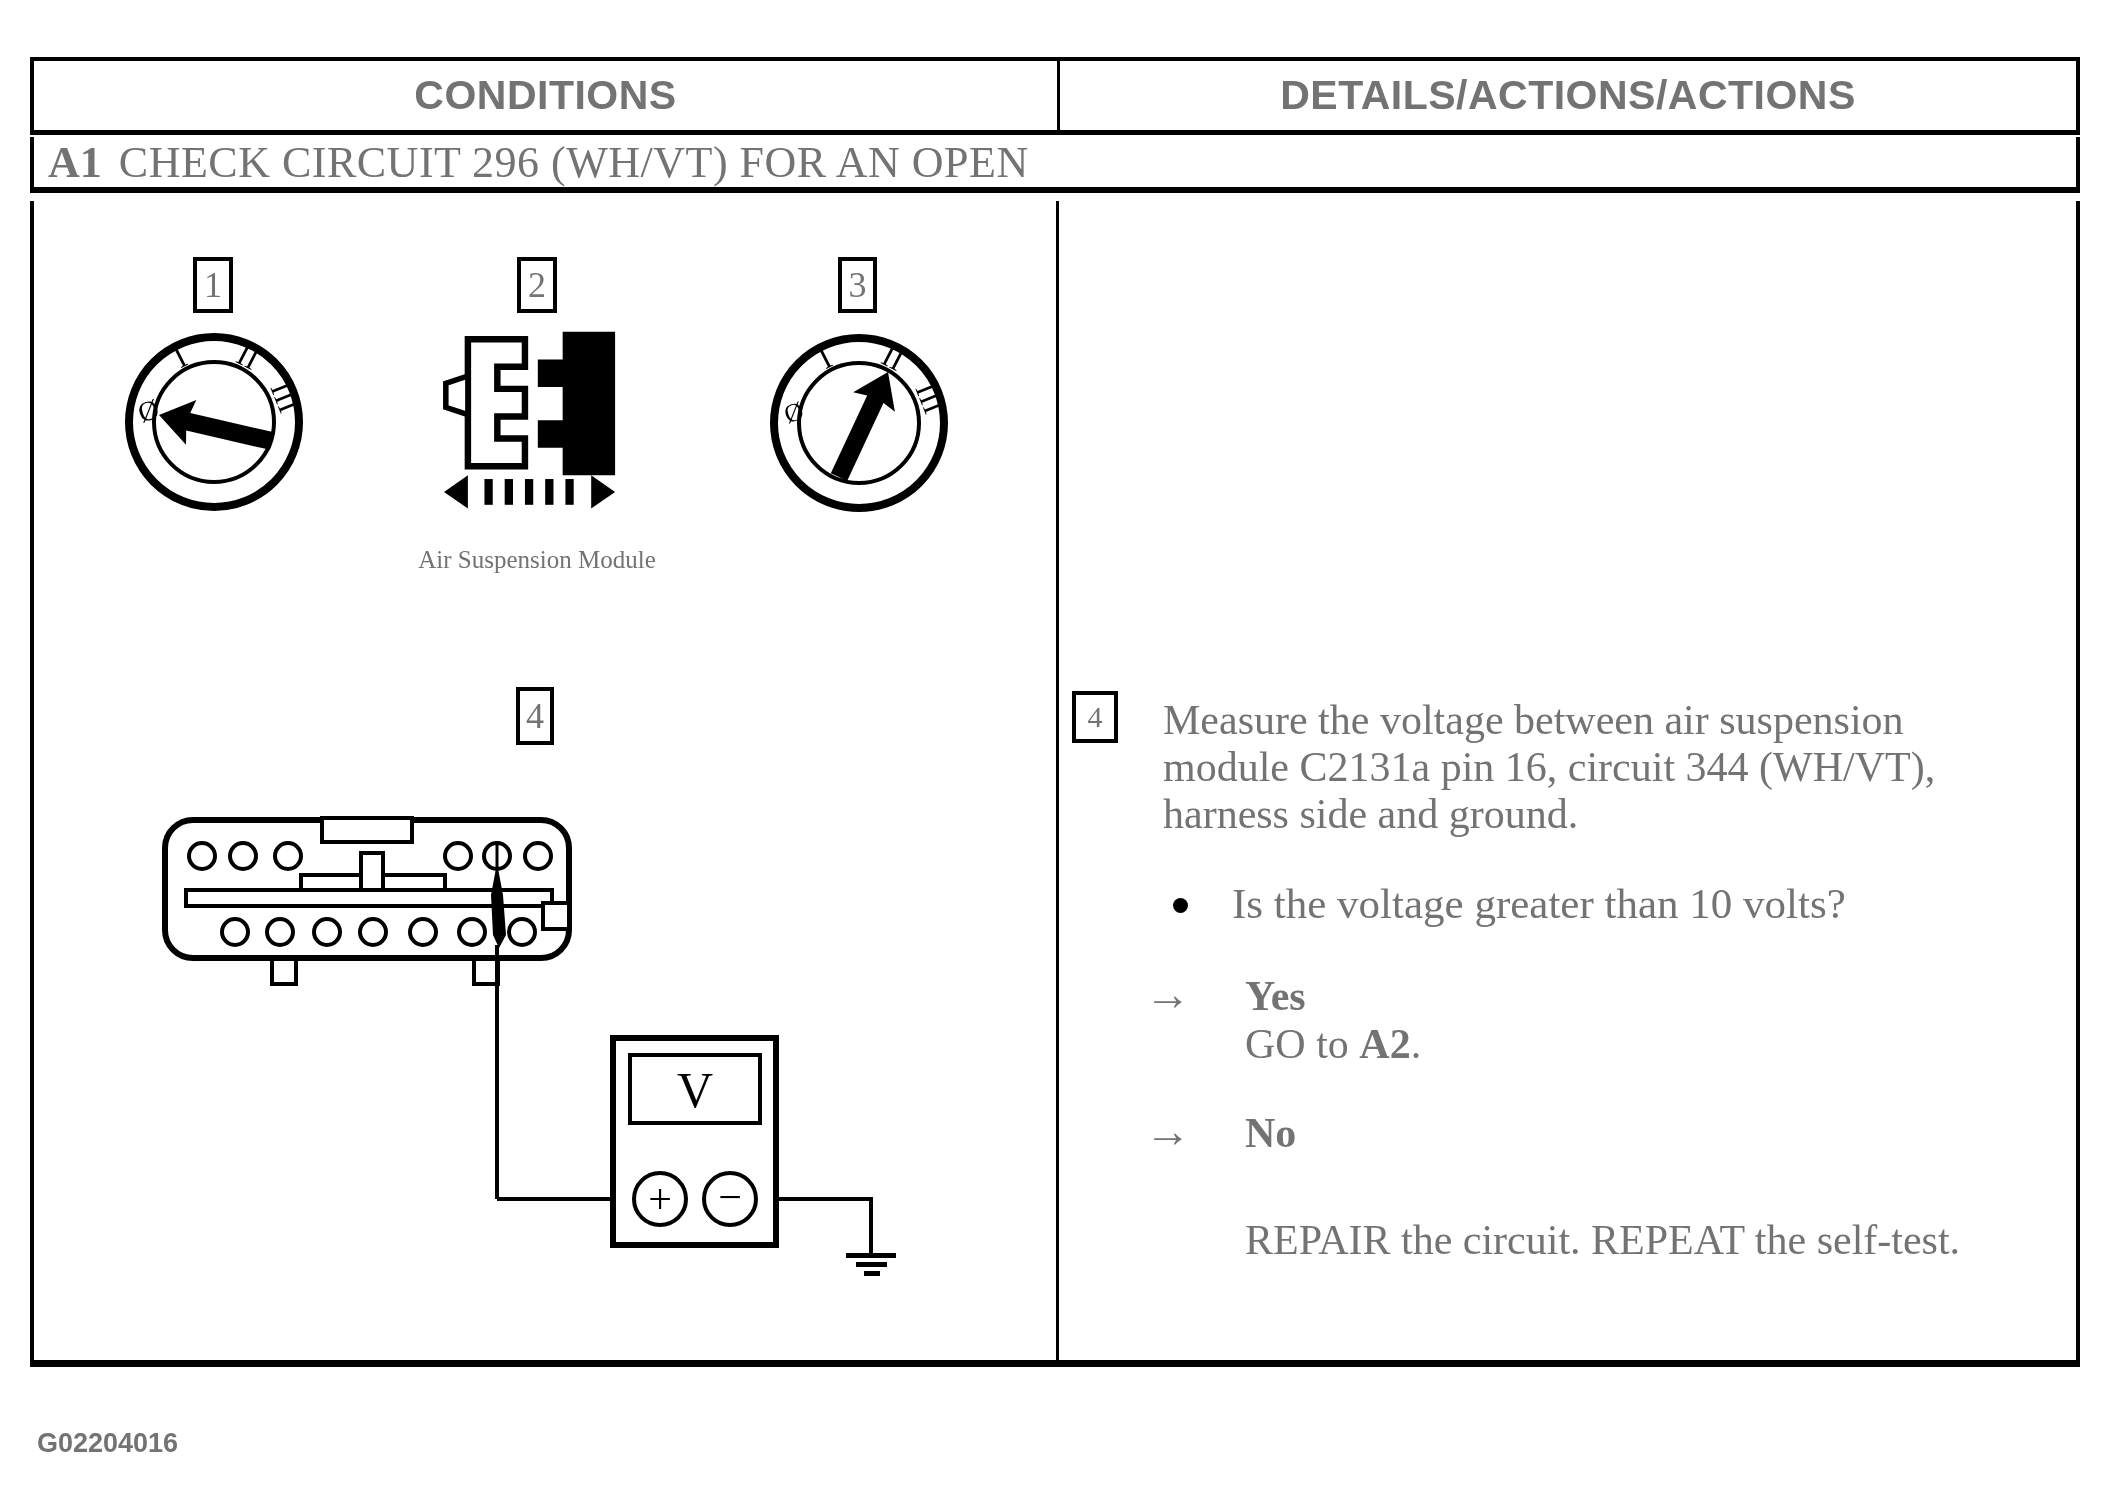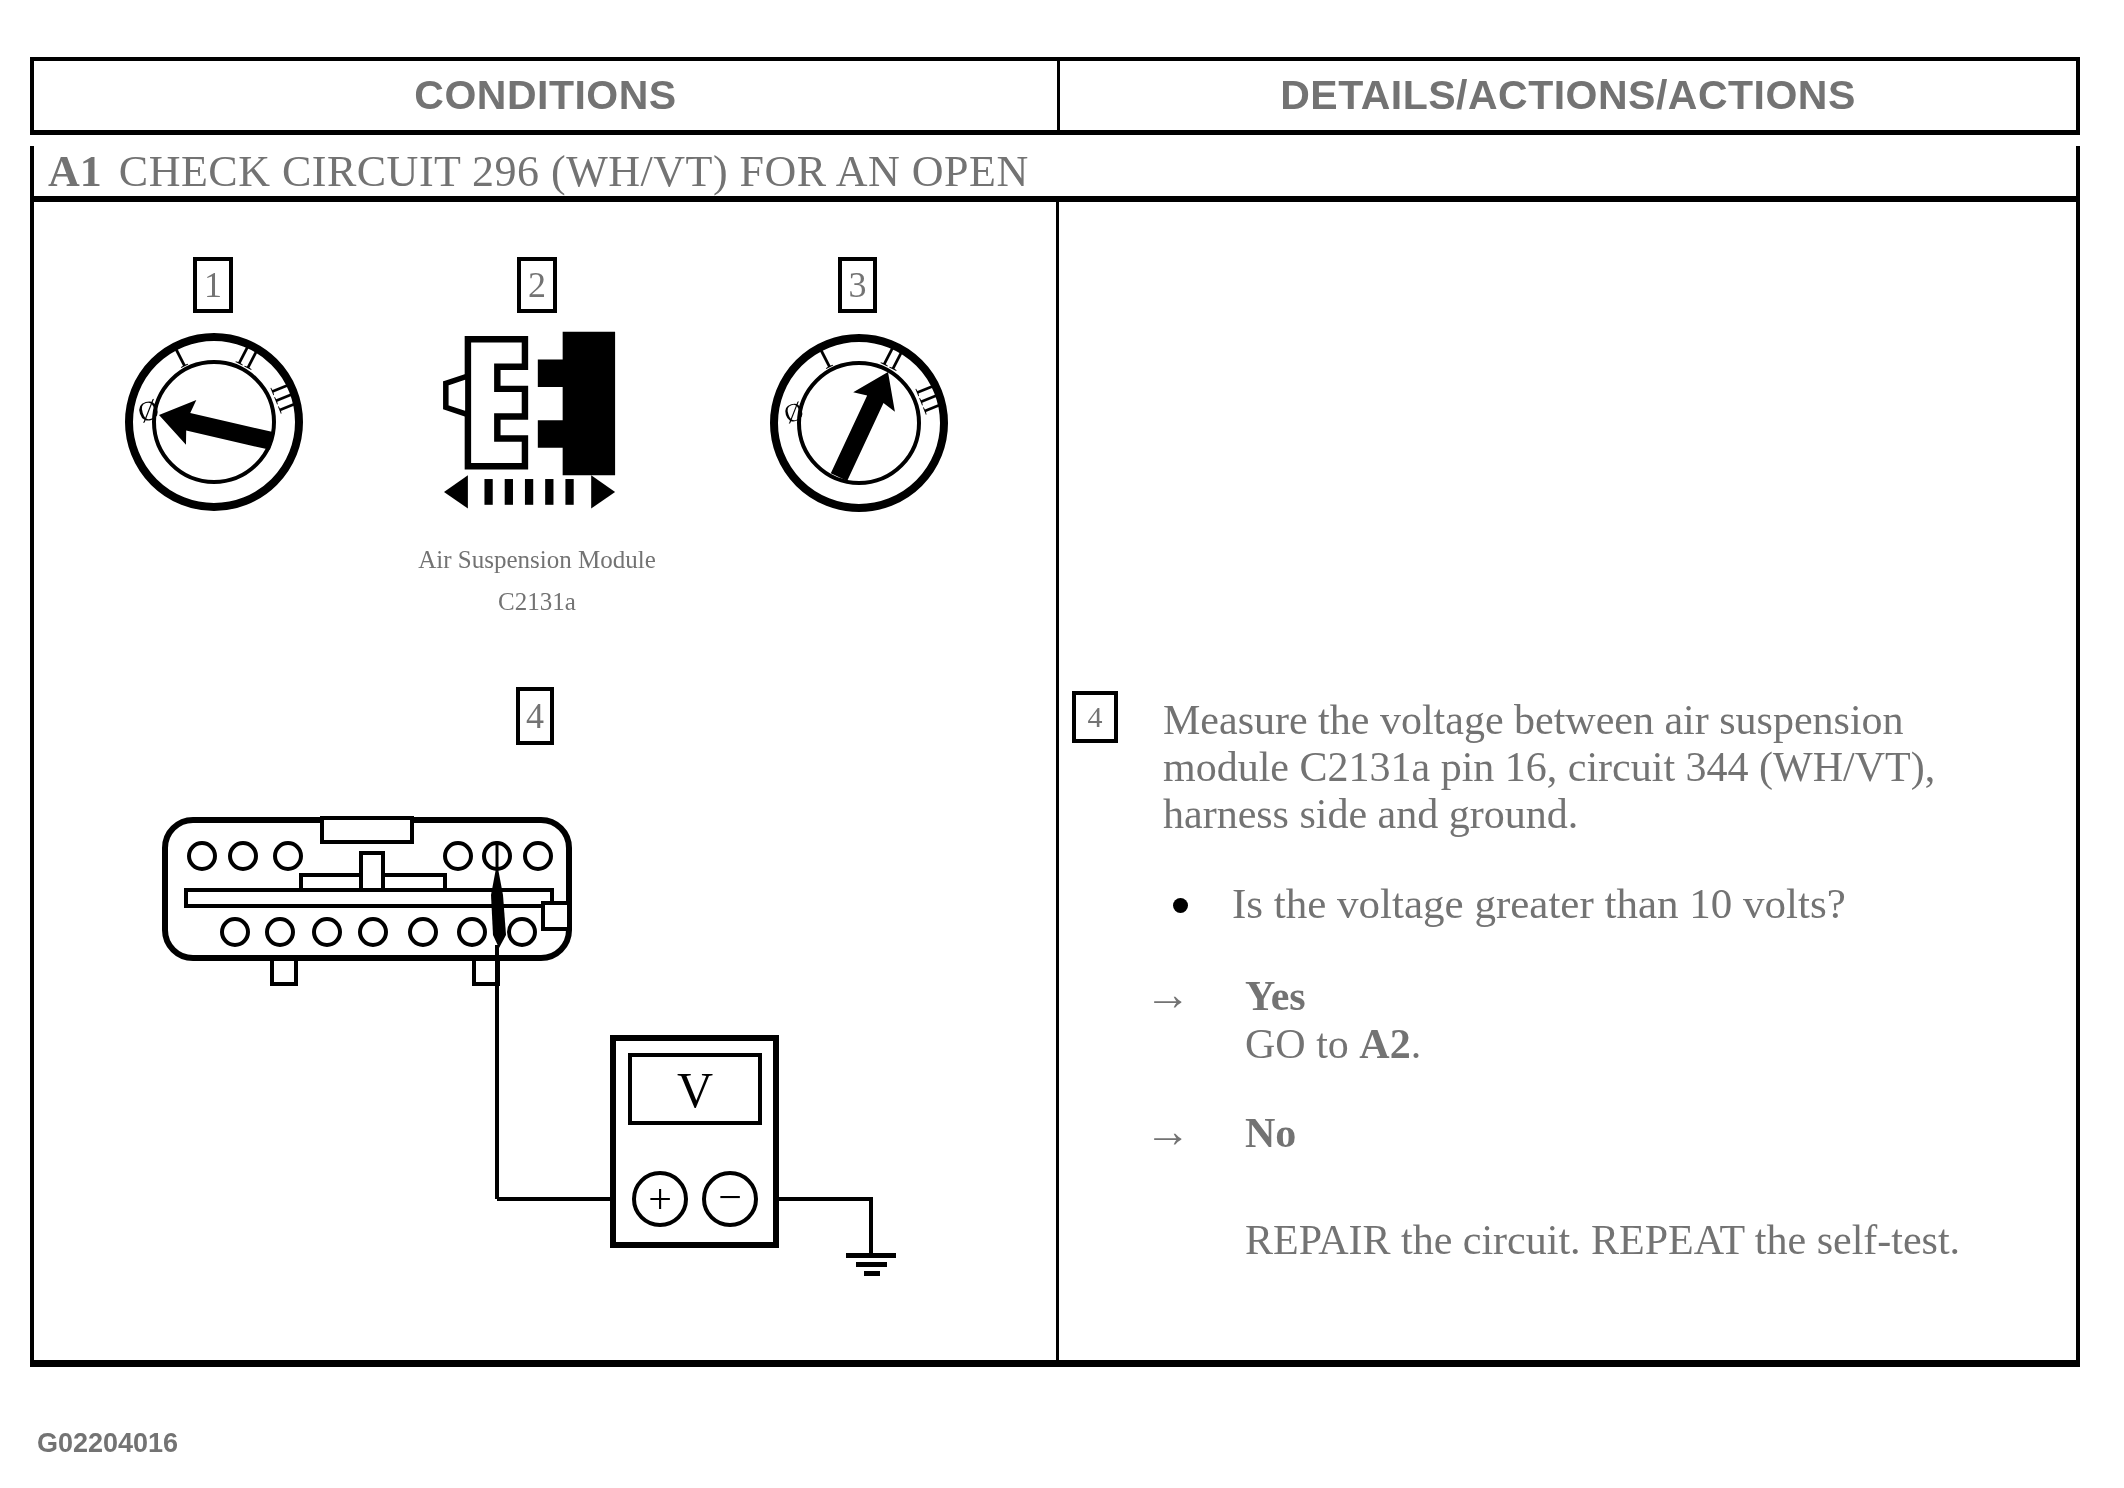--- a/index.html
+++ b/index.html
@@ -6,21 +6,21 @@
   .page{position:relative;width:2124px;height:1488px;background:#ffffff;overflow:hidden;
         font-family:"Liberation Serif", serif;color:#737373;}
   .abs{position:absolute;box-sizing:border-box;}
   
   .row-header{left:30px;top:57px;width:2050px;height:78px;
     border-top:4px solid #000;border-left:4px solid #000;border-right:4px solid #000;border-bottom:5px solid #000;}
   .hdr-cell{position:absolute;top:0;height:100%;display:flex;align-items:center;justify-content:center;
     font-family:"Liberation Sans", sans-serif;font-weight:bold;font-size:41px;letter-spacing:0.5px;}
   .hdr-left{left:0;width:1026px;border-right:3px solid #000;box-sizing:border-box;}
   .hdr-right{left:1026px;right:0;}
-  .row-a1{left:30px;top:146px;width:2050px;height:56px;
+  .row-a1{left:30px;top:137px;width:2050px;height:56px;
     border-left:4px solid #000;border-right:4px solid #000;border-bottom:6px solid #000;
     display:flex;align-items:center;font-size:44px;}
   .a1-id{font-weight:bold;margin-left:14px;}
   .a1-title{margin-left:17px;letter-spacing:0.5px;}
   .row-content{left:30px;top:201px;width:2050px;height:1166px;
     border-left:4px solid #000;border-right:4px solid #000;border-bottom:7px solid #000;}
   .col-divider{left:1056px;top:201px;width:3px;height:1166px;background:#000;}
   
   .numbox{border:4px solid #000;display:flex;align-items:center;justify-content:center;
     font-size:36px;background:#fff;}
@@ -89,21 +89,20 @@
     <circle cx="95" cy="95" r="85" fill="#fff" stroke="#000" stroke-width="8"></circle>
     <circle cx="95" cy="95" r="60" fill="#fff" stroke="#000" stroke-width="4"></circle>
     <text x="30" y="93" font-size="26" text-anchor="middle" transform="rotate(-18 30 85)">Ø</text>
     <text x="62" y="40" font-size="30" text-anchor="middle" transform="rotate(-27 62 32)">I</text>
     <text x="128" y="40" font-size="30" text-anchor="middle" transform="rotate(27 128 32)">II</text>
     <text x="164" y="79" font-size="30" text-anchor="middle" transform="rotate(68 164 71)">III</text>
     <polygon points="0,0 33,-23 30,-9 116,-9 116,9 30,9 33,23" transform="translate(124,44) rotate(115)" fill="#000"></polygon>
   </svg>
 
   <div class="abs diag-label" style="left:287px;top:546px;width:500px;">Air Suspension Module</div>
-  <div class="abs diag-label" style="left:287px;top:588px;width:500px;">C2131a</div>
 
   <div class="abs numbox" style="left:516px;top:687px;width:38px;height:58px;">
     <span>4</span>
   </div>
 
   <svg class="abs" style="left:160px;top:815px;" width="420" height="175" viewBox="0 0 420 175">
     <rect x="112" y="141" width="24" height="28" fill="#fff" stroke="#000" stroke-width="4"></rect>
     <rect x="314" y="141" width="24" height="28" fill="#fff" stroke="#000" stroke-width="4"></rect>
     <rect x="5" y="5" width="404" height="138" rx="28" fill="#fff" stroke="#000" stroke-width="6"></rect>
     <rect x="162" y="3" width="90" height="24" fill="#fff" stroke="#000" stroke-width="4"></rect>

